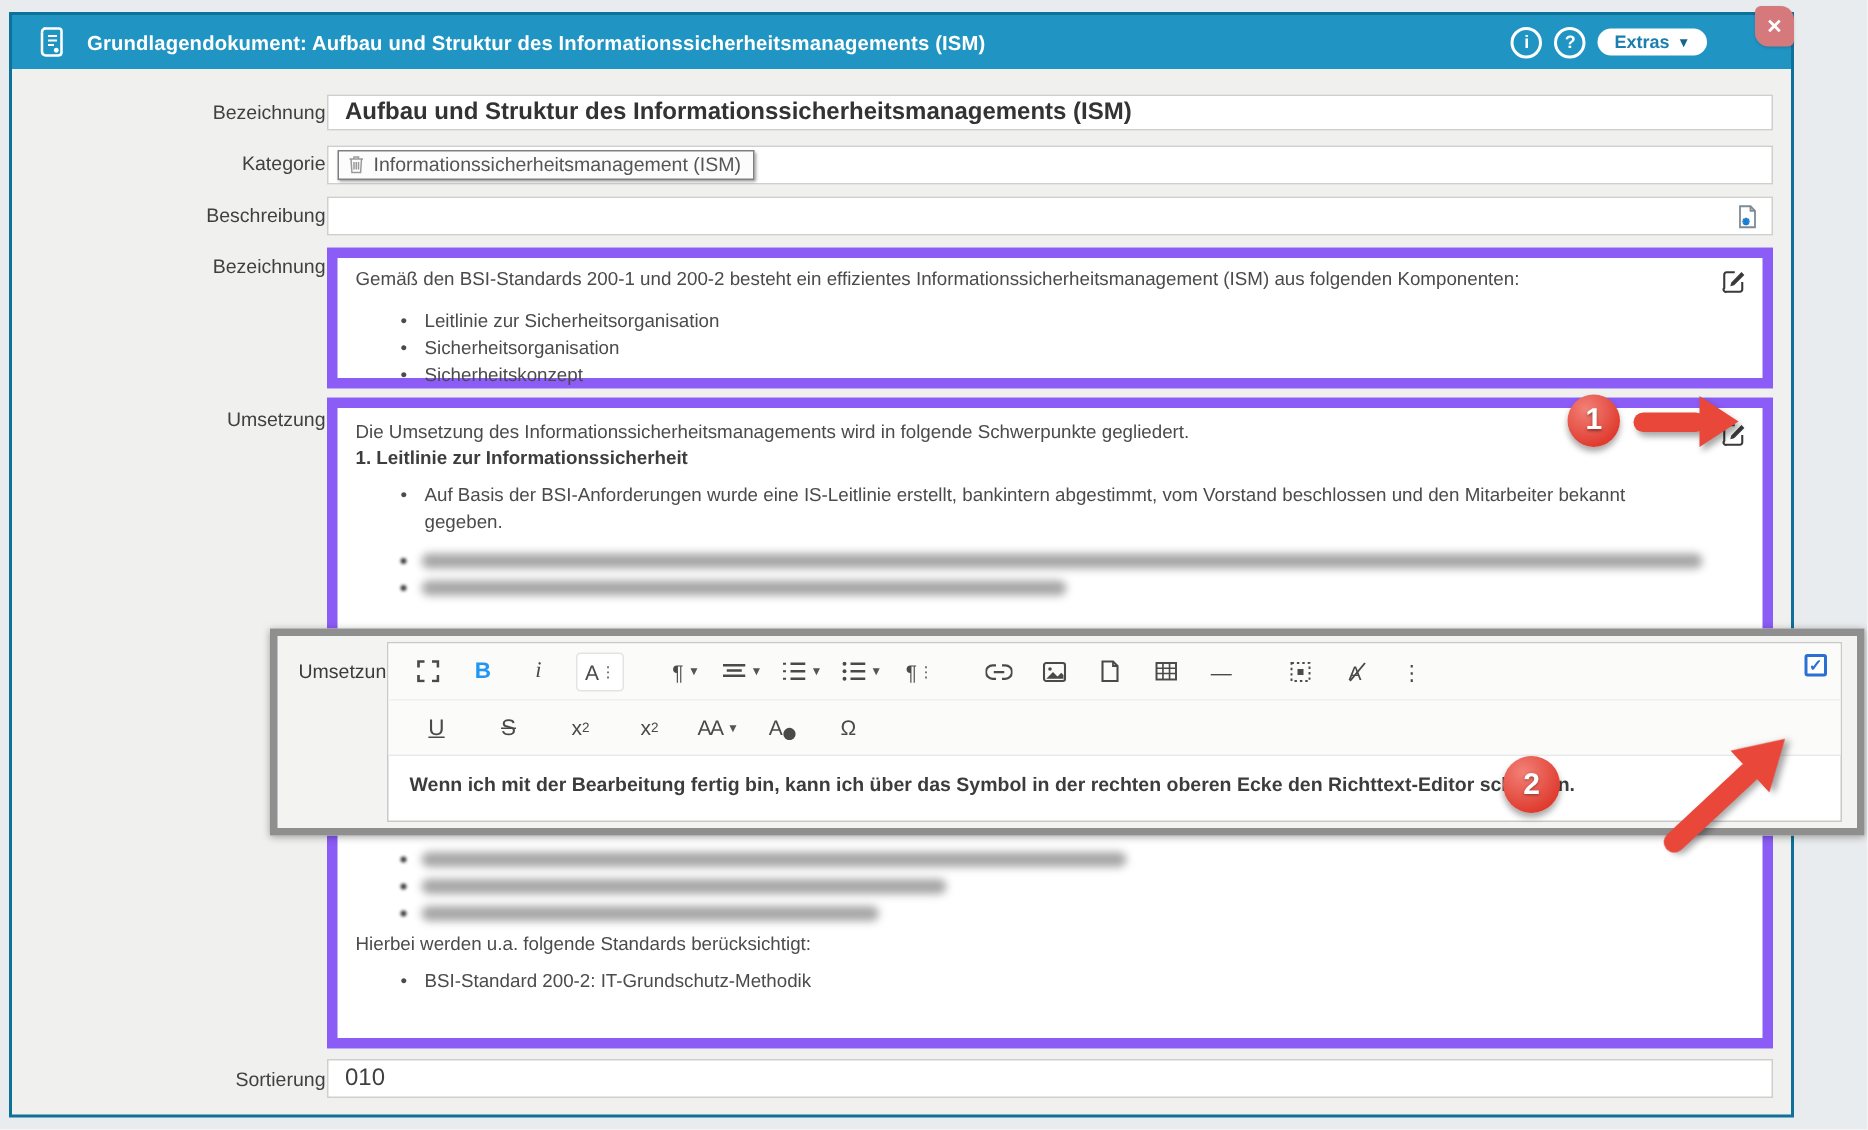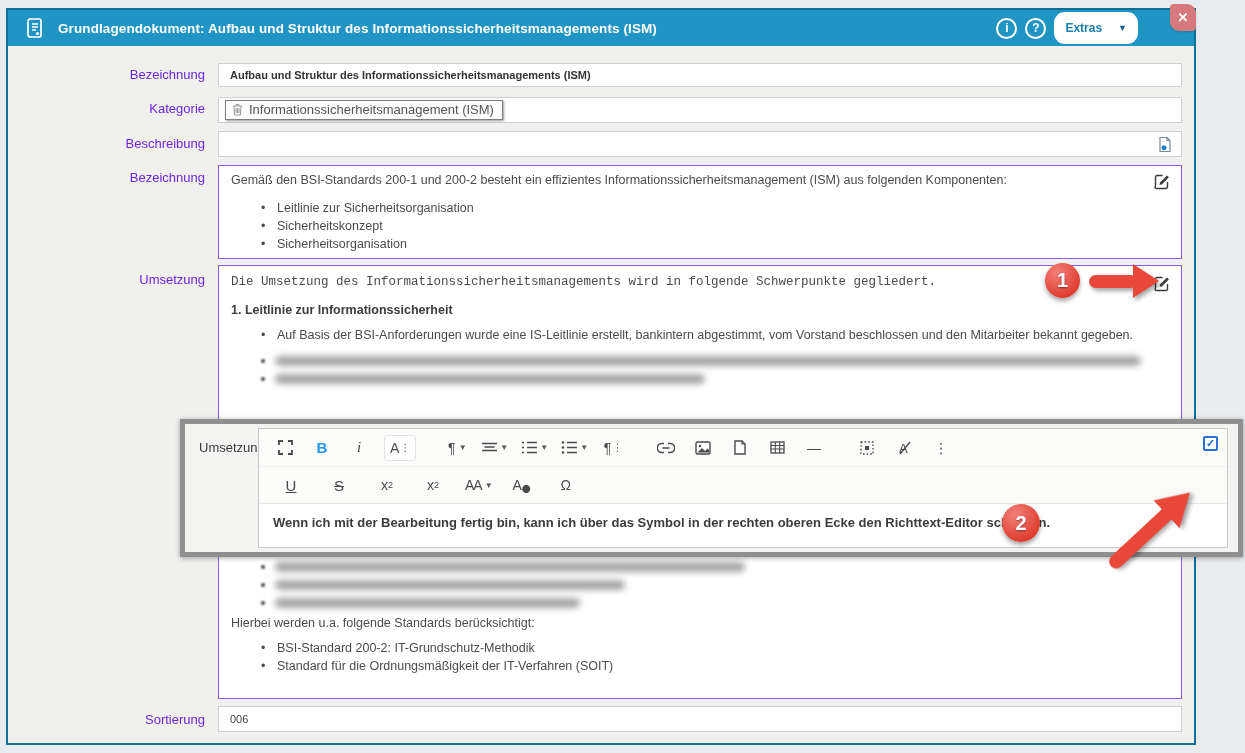--- a/index.html
+++ b/index.html
@@ -8,33 +8,33 @@
 
   
   .window { position:absolute; left:6px; top:8px; width:1190px; height:737px;
             border:2px solid #0d7198; background:#f0f0ee; }
   .titlebar { position:relative; height:36px; background:#2095c3; display:flex; align-items:center; padding:4px 14px; }
   .titlebar .title { color:#fff; font-weight:bold; font-size:13.5px; margin-left:12px; letter-spacing:.1px; }
   .doc-icon { width:24px; height:24px; flex:0 0 auto; }
   .tb-right { position:absolute; right:56px; top:0; height:36px; display:flex; align-items:center; gap:8px; }
   .circ-btn { width:21px; height:21px; border:2px solid #fff; border-radius:50%; color:#fff;
               font-weight:bold; font-size:12px; display:flex; align-items:center; justify-content:center; cursor:pointer; }
-  .extras-btn { height:32px; background:#fff; border-radius:11px; color:#1b7fae; font-weight:bold;
-                font-size:12px; display:flex; align-items:center; padding:0 11px; gap:16px; cursor:pointer; }
+  .extras-btn { height:18px; background:#fff; border-radius:11px; color:#1b7fae; font-weight:bold;
+                font-size:12px; display:flex; align-items:center; padding:0 11px; gap:5px; cursor:pointer; }
   .extras-btn .caret { font-size:9px; color:#16648b; }
   .close-btn { position:absolute; top:-6px; right:-2px; width:26px; height:27px; background:#d5797d;
                border-radius:4px 9px 4px 9px; color:#fff; font-weight:bold; font-size:13px;
                display:flex; align-items:center; justify-content:center; cursor:pointer; box-shadow:0 1px 2px rgba(0,0,0,.15); }
 
   
-  .flabel { position:absolute; width:200px; left:5px; text-align:right; font-size:13px; color:#6d28d9; }
+  .flabel { position:absolute; width:200px; left:17px; text-align:right; font-size:13px; color:#404040; }
   .field { position:absolute; left:218px; width:964px; background:#fff; border:1px solid #cfcfcf; }
-  .input { height:24px; font-size:11px; color:#3f3f3f; display:flex; align-items:center; padding:0 11px; }
+  .input { height:24px; font-size:16px; color:#3f3f3f; display:flex; align-items:center; padding:0 11px; }
   .bold-val { font-weight:bold; color:#333; }
-  .box { background:#fff; border:1px solid #8b5cf6; }
+  .box { background:#fff; border:7px solid #8b5cf6; }
   .content { position:absolute; left:12px; right:26px; font-size:12.5px; color:#4b4b4b; }
   .content p { line-height:17px; }
   .content h4 { font-size:12.5px; color:#3d3d3d; line-height:17px; font-weight:bold; }
   .blist { list-style:none; }
   .blist li { line-height:18px; padding-left:46px; position:relative; }
   .blist li::before { content:"•"; position:absolute; left:30px; color:#4b4b4b; }
 
   .edit-icon { position:absolute; top:7px; right:10px; width:17px; height:17px; cursor:pointer; }
   .chip { display:inline-flex; align-items:center; gap:6px; margin:2px 0 0 6px; padding:1px 8px 2px 6px;
           background:#fcfcfc; border:1px solid #7f7f7f; box-shadow:1px 1px 2px rgba(0,0,0,.4); font-size:13px; color:#555; }
@@ -133,34 +133,34 @@
       <path d="M7 9.2v5M4.5 11.7h5M5.2 9.9l3.6 3.6M8.8 9.9l-3.6 3.6" stroke="#1a7fd0" stroke-width="1.4"></path>
     </svg>
   </div>
 
   <div class="flabel" style="top:170px">Bezeichnung</div>
   <div class="field box" style="top:165px; height:94px;">
     <div class="content" style="top:6px; left:12px; right:40px; position:absolute;">
       <p style="margin-bottom:10px;">Gemäß den BSI-Standards 200-1 und 200-2 besteht ein effizientes Informationssicherheitsmanagement (ISM) aus folgenden Komponenten:</p>
       <ul class="blist">
         <li>Leitlinie zur Sicherheitsorganisation</li>
+        <li>Sicherheitsorganisation</li>
         <li>Sicherheitskonzept</li>
-        <li>Sicherheitsorganisation</li>
       </ul>
     </div>
     <svg class="edit-icon" viewBox="0 0 17 17">
       <path d="M13.5 9v5a1.5 1.5 0 0 1-1.5 1.5H3A1.5 1.5 0 0 1 1.5 13V4A1.5 1.5 0 0 1 3 2.5h5.5" fill="none" stroke="#3a3a3a" stroke-width="1.4"></path>
       <path d="M6.2 9.3 13 2.4l1.9 1.9-6.8 6.9-2.6.7z" fill="#3a3a3a"></path>
     </svg>
   </div>
 
   <div class="flabel" style="top:272px">Umsetzung</div>
   <div class="field box" style="top:265px; height:434px;">
     <div class="content" style="position:absolute; top:8px; left:12px; right:40px;">
-      <p style="margin-bottom:11px;font-family:Liberation Mono, monospace;">Die Umsetzung des Informationssicherheitsmanagements wird in folgende Schwerpunkte gegliedert.</p>
+      <p style="">Die Umsetzung des Informationssicherheitsmanagements wird in folgende Schwerpunkte gegliedert.</p>
       <h4 style="margin-bottom:7px;">1. Leitlinie zur Informationssicherheit</h4>
       <ul class="blist" style="margin-bottom:12px;">
         <li>Auf Basis der BSI-Anforderungen wurde eine IS-Leitlinie erstellt, bankintern abgestimmt, vom Vorstand beschlossen und den Mitarbeiter bekannt gegeben.</li>
       </ul>
       <div class="blur-row" style="margin-bottom:8px;">
           <div class="blur-dot"></div>
           <div class="blur-bar" style="width:880px;"></div>
         </div>
       <div class="blur-row">
           <div class="blur-dot"></div>
@@ -176,32 +176,31 @@
           <div class="blur-dot"></div>
           <div class="blur-bar" style="width:350px;"></div>
         </div>
       <div class="blur-row" style="margin-bottom:7px;">
           <div class="blur-dot"></div>
           <div class="blur-bar" style="width:305px;"></div>
         </div>
       <p style="margin-bottom:7px;">Hierbei werden u.a. folgende Standards berücksichtigt:</p>
       <ul class="blist">
         <li>BSI-Standard 200-2: IT-Grundschutz-Methodik</li>
-        <li>Standard für die Ordnungsmäßigkeit der IT-Verfahren (SOIT)</li>
       </ul>
     </div>
     <svg class="edit-icon" style="top:9px;" viewBox="0 0 17 17">
       <path d="M13.5 9v5a1.5 1.5 0 0 1-1.5 1.5H3A1.5 1.5 0 0 1 1.5 13V4A1.5 1.5 0 0 1 3 2.5h5.5" fill="none" stroke="#3a3a3a" stroke-width="1.4"></path>
       <path d="M6.2 9.3 13 2.4l1.9 1.9-6.8 6.9-2.6.7z" fill="#3a3a3a"></path>
     </svg>
   </div>
 
   <div class="flabel" style="top:712px">Sortierung</div>
   <div class="field input" style="top:706px; height:26px;">
-    <span>006</span>
+    <span>010</span>
   </div>
 
   <div class="overlay">
     <div class="olabel">Umsetzung</div>
     <div class="editor">
       <div class="toolbar">
         <div class="tbtn">
           <svg width="15" height="15" viewBox="0 0 15 15">
               <path d="M1 5V1h4M10 1h4v4M14 10v4h-4M5 14H1v-4" fill="none" stroke="#4a4a4a" stroke-width="1.8"></path>
             </svg>

